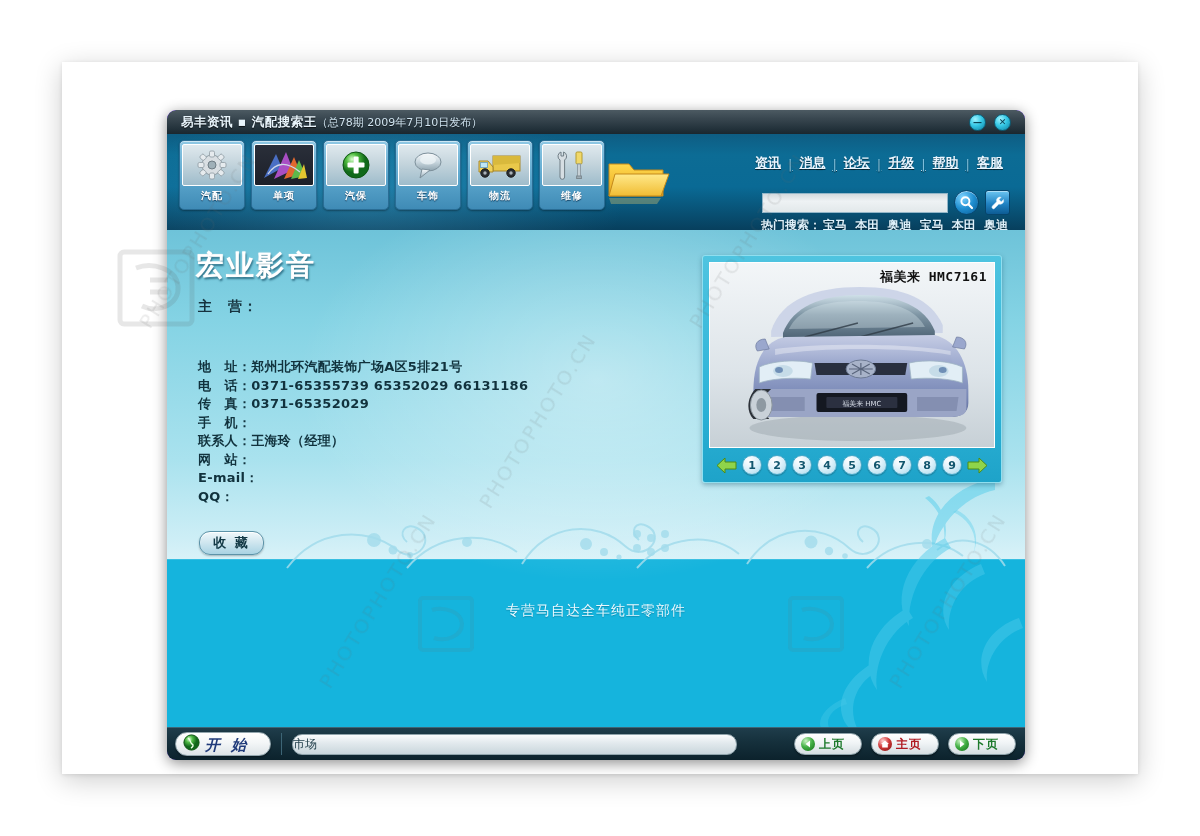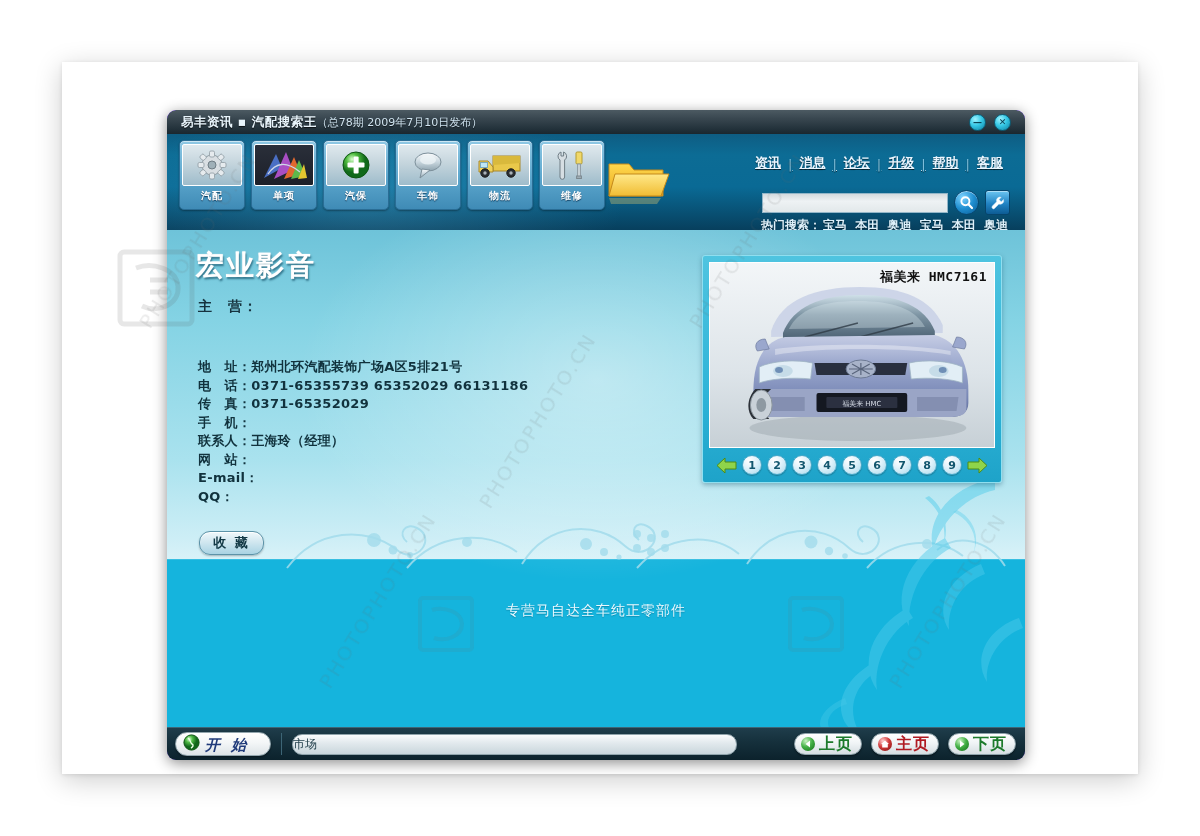--- a/index.html
+++ b/index.html
@@ -220,21 +220,21 @@
     font-size:12px;color:#1d3b47;cursor:pointer;
   }
   #nav-btns{margin-left:auto;margin-right:9px;display:flex;gap:9px;}
   .nav-btn{
     width:68px;height:22px;border-radius:11px;
     background:linear-gradient(to bottom,#ffffff 0%,#f0f4f6 45%,#d6dee2 100%);
     border:1px solid #8ea2aa;
     display:flex;align-items:center;gap:4px;padding-left:6px;box-sizing:border-box;
     cursor:pointer;box-shadow:0 1px 2px rgba(0,0,0,.45);
   }
-  .nav-btn .nb-label{font-size:16px;font-weight:bold;letter-spacing:1px;}
+  .nav-btn .nb-label{font-size:12px;font-weight:bold;letter-spacing:1px;}
   .nb-green{color:#1d7a2c;}
   .nb-red{color:#b01a22;}
   .nb-ico{width:14px;height:14px;border-radius:50%;display:flex;align-items:center;justify-content:center;}
   .nb-ico-green{background:radial-gradient(circle at 35% 28%,#c9f4c2 0%,#44b046 45%,#116d16 100%);}
   .nb-ico-red{background:radial-gradient(circle at 35% 28%,#ffd3d3 0%,#d23a3a 45%,#7d0d0d 100%);}
 
   
   #watermark{
     position:absolute;left:0;top:0;width:1200px;height:836px;pointer-events:none;
   }

